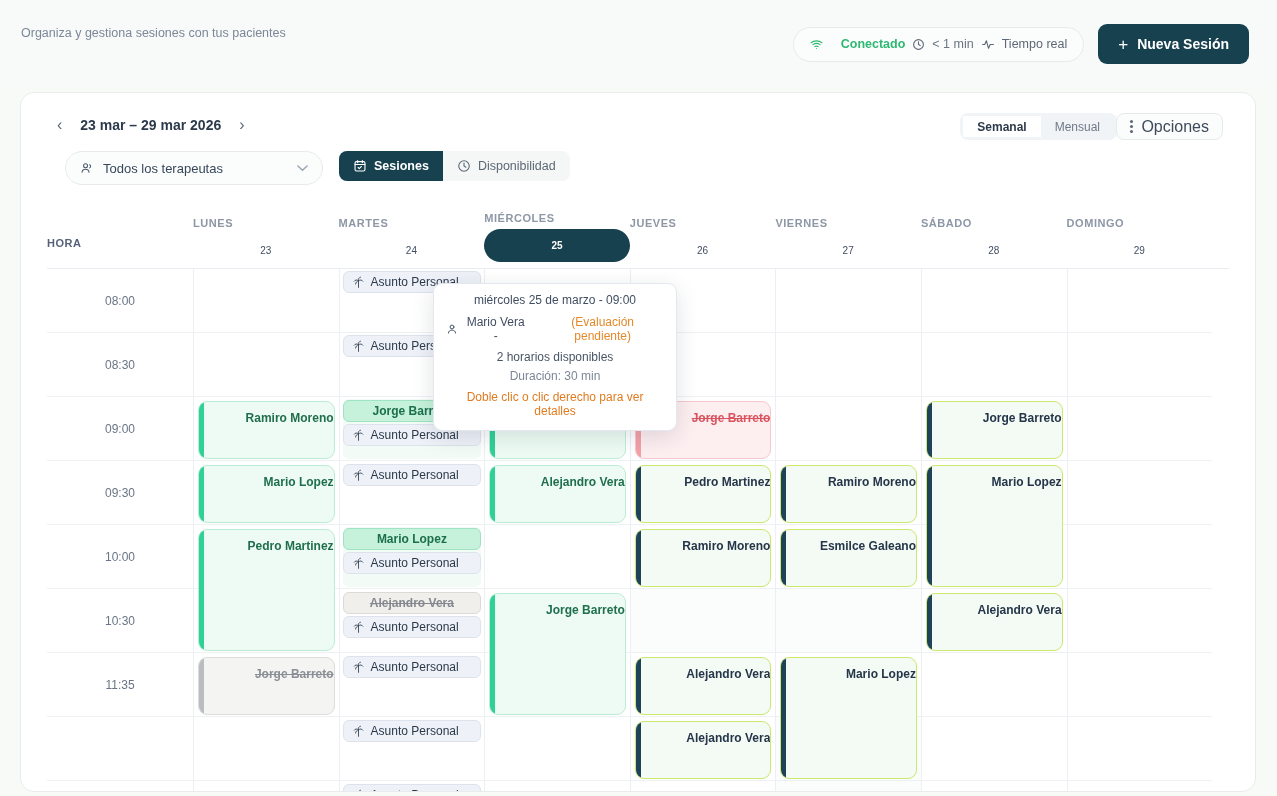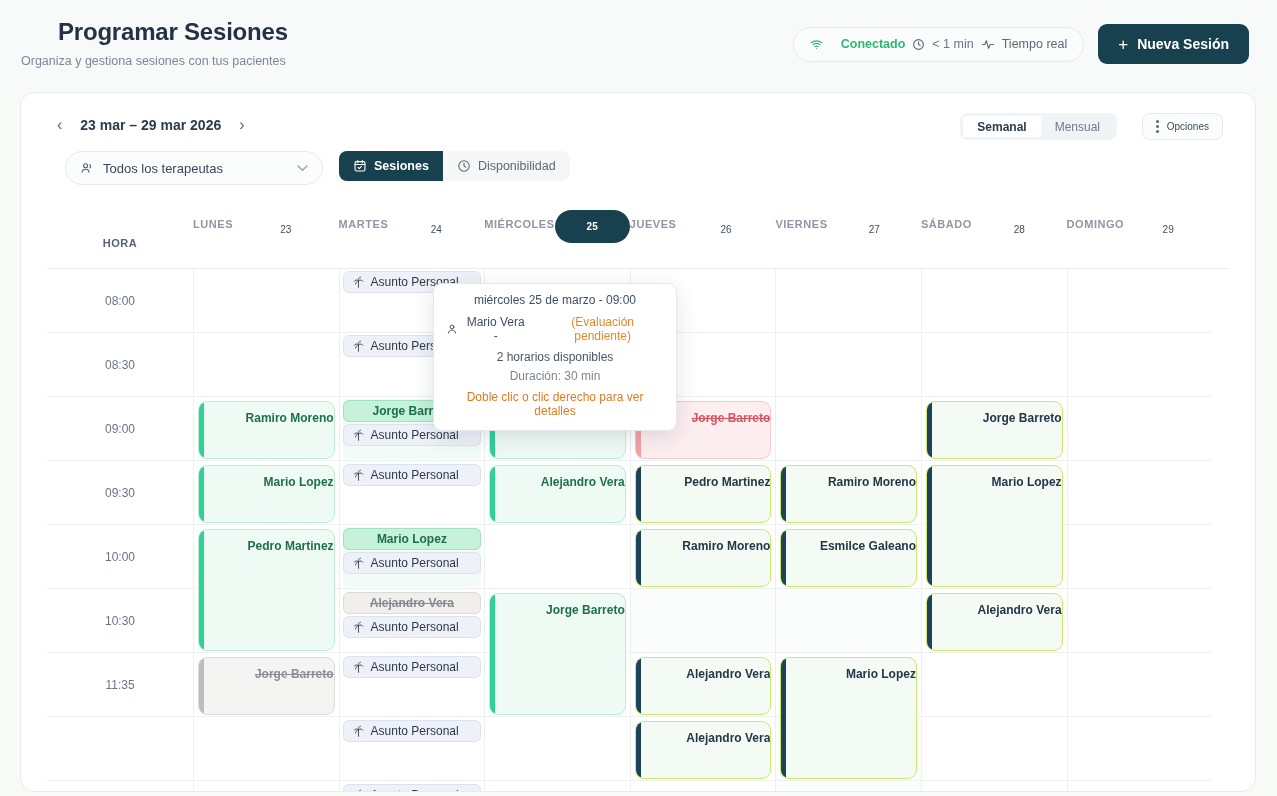--- a/index.html
+++ b/index.html
@@ -106,32 +106,32 @@
     padding: 0 14px; border: none; background: transparent; cursor: pointer;
     font-size: 12px; color: #71798a; border-radius: 0; font-family: inherit; text-align: right;
   }
   .view-btn.active { background: #ffffff; color: #2c3a4b; font-weight: 600; }
 
   .options-btn {
     position: absolute; right: 32px; top: 20px;
     display: flex; align-items: center; gap: 8px;
     height: 27px; padding: 0 13px;
     background: #fbfdfc; border: 1px solid #e6ebe9; border-radius: 8px;
-    font-size: 10px; color: #3d4a5c; cursor: pointer; font-family: inherit;
+    font-size: 16px; color: #3d4a5c; cursor: pointer; font-family: inherit;
   }
   .kebab { display:flex; flex-direction: column; gap:2px; }
   .kebab i { width:3px; height:3px; border-radius:50%; background:#5d6876; display:block; }
 
   
   .cal-head {
     display: flex; height: 72px;
     padding: 0 26px;
   }
   .cal-head .hcell {
-    display: flex; align-items: center; justify-content: flex-end;
+    display: flex; flex-direction: column; justify-content: flex-end;
     padding-bottom: 6px;
   }
   .hcell .dow {
     font-size: 11px; letter-spacing: .55px; color: #8d97a5; font-weight: 600;
     text-transform: uppercase; margin-bottom: 10px;
   }
   .hcell .dnum { font-size: 10px; color: #404d61; padding: 6px 0; width: 100%; text-align: center;}
   .hcell.today .dnum {
     background: #17414f; color: #fff; border-radius: 22px; font-weight: 600;
     padding: 11px 0; margin-top: -5px;
@@ -211,21 +211,20 @@
   .tt-line { font-size: 12px; color: #4a5666; margin-bottom: 5px; }
   .tt-line.dim { color: #7d8796; }
   .tt-hint { font-size: 12px; color: #e07b20; margin-top: 7px; }
   svg { display: block; }
 </style>
 </head>
 <body>
 
 <div class="page-header">
   <div class="header-left">
-    <div class="page-title">Programar Sesiones</div>
     <div class="page-subtitle">Organiza y gestiona sesiones con tus pacientes</div>
   </div>
   <div class="header-right">
     <div class="status-pill">
       <span class="ico">
         <svg width="13" height="13" viewBox="0 0 24 24" fill="none" stroke="#2eb872" stroke-width="2" stroke-linecap="round">
           <path d="M2 8.8a16 16 0 0 1 20 0"></path>
             <path d="M5.5 12.3a11 11 0 0 1 13 0"></path>
           <path d="M9 15.8a6 6 0 0 1 6 0"></path>
             <circle cx="12" cy="19.5" r="1" fill="#2eb872" stroke="none"></circle>

